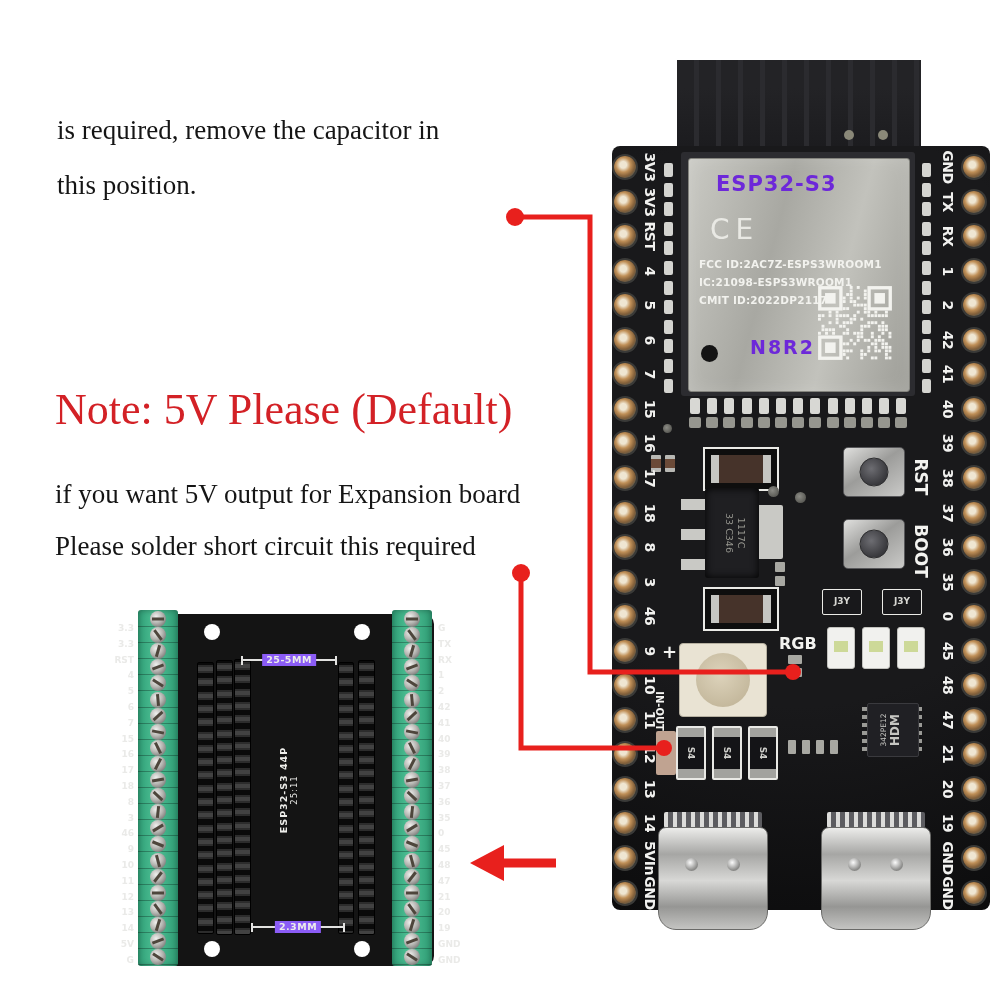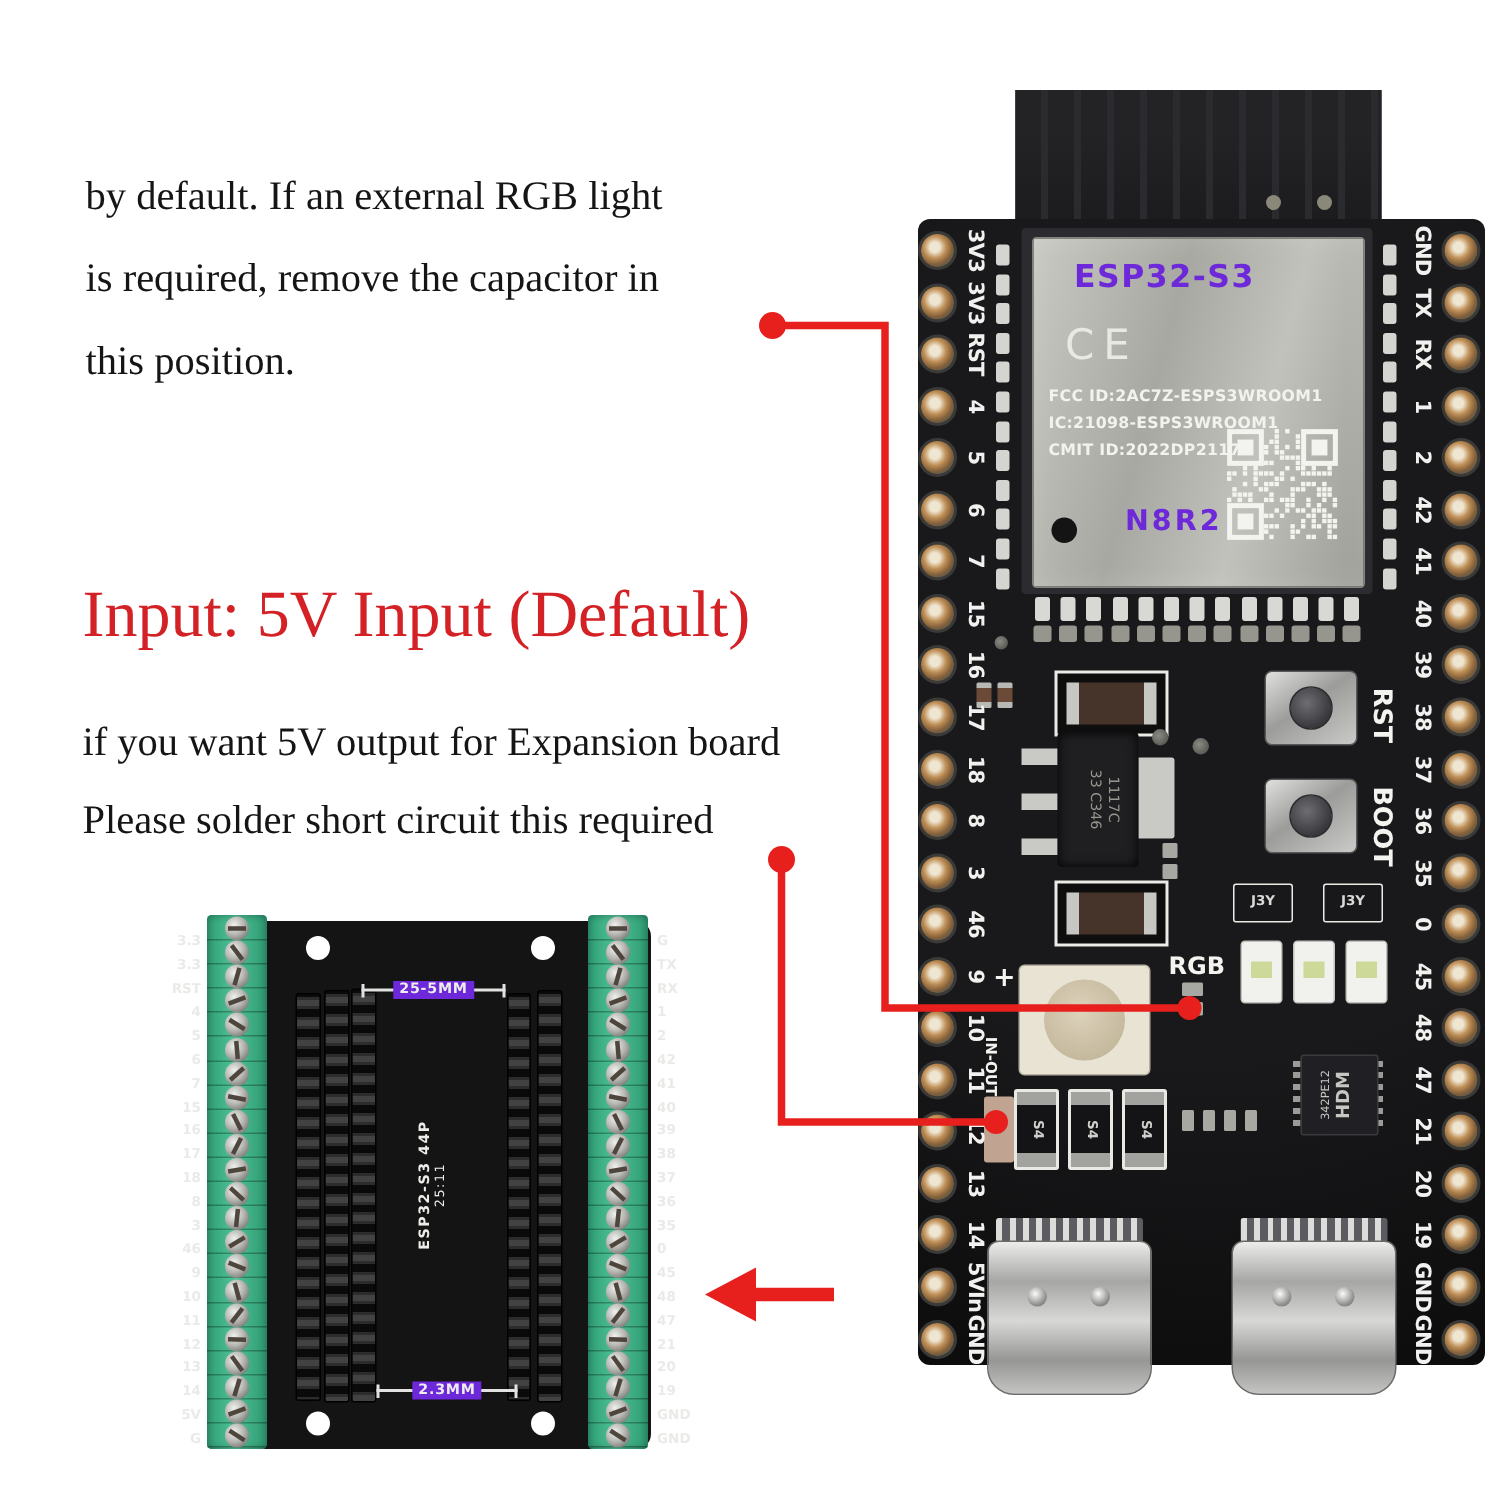--- a/index.html
+++ b/index.html
@@ -71,39 +71,38 @@
   .tcell{position:absolute;left:0;width:100%;height:16px;border-bottom:1px solid rgba(0,0,0,.28)}
   .screw{position:absolute;width:16px;height:16px;border-radius:50%;
      background:radial-gradient(circle at 38% 35%,#f0f0ee,#b6b6b2 45%,#838381 75%,#5e5e5c)}
   .slot{position:absolute;left:50%;top:50%;width:12px;height:3px;background:#4e463c;
      transform:translate(-50%,-50%) rotate(var(--a))}
   .hdr{background:repeating-linear-gradient(180deg,#0a0a0a 0 2px,#2c2c2c 2px 4px,#424242 4px 8px,#2c2c2c 8px 10px,#0a0a0a 10px 13.3px);
      border:1px solid #000;border-radius:2px}
   .xlbl{font-size:9px;font-weight:bold;color:#eaeae8;line-height:11px}
   .dim{background:#e2e2e0;height:2px}
   .tick{position:absolute;width:2px;height:9px;background:#e2e2e0;top:-3px}
-  .dimlabel{position:absolute;left:50%;top:-5px;transform:translateX(-50%);background:#6d28d9;
+  .dimlabel{position:absolute;left:50%;top:-5px;transform:translateX(-50%);background:#8b5cf6;
      padding:0 4px;font-size:9.5px;font-weight:bold;color:#ececea;letter-spacing:.5px;line-height:12px;white-space:nowrap}
   #xcenter{left:238px;top:770px;width:120px;height:40px;transform:rotate(-90deg);
      text-align:center;color:#ededea}
   #xcenter .l1{font-size:9.5px;font-weight:bold;letter-spacing:1px}
   #xcenter .l2{font-size:8.5px;letter-spacing:1px}
 
   #overlay{left:0;top:0;z-index:60;pointer-events:none}
   #gen{left:0;top:0;width:1000px;height:1000px}
 </style>
 </head>
 <body>
 
 <div id="para1" class="a ser">
-    <div>by default. If an external RGB light</div>
     <div>is required, remove the capacitor in</div>
     <div>this position.</div>
   </div>
-<div id="note-heading" class="a ser">Input: 5V Input (Default)</div>
+<div id="note-heading" class="a ser">Note: 5V Please (Default)</div>
 <div id="para2" class="a ser">
     <div>if you want 5V output for Expansion board</div>
     <div>Please solder short circuit this required</div>
   </div>
 
 <div id="antenna" class="a"></div>
 <div class="a" style="left:844px;top:130px;width:10px;height:10px;border-radius:50%;background:#8a8878"></div>
 <div class="a" style="left:878px;top:130px;width:10px;height:10px;border-radius:50%;background:#8a8878"></div>
 <div id="mboard" class="a"></div>
 

